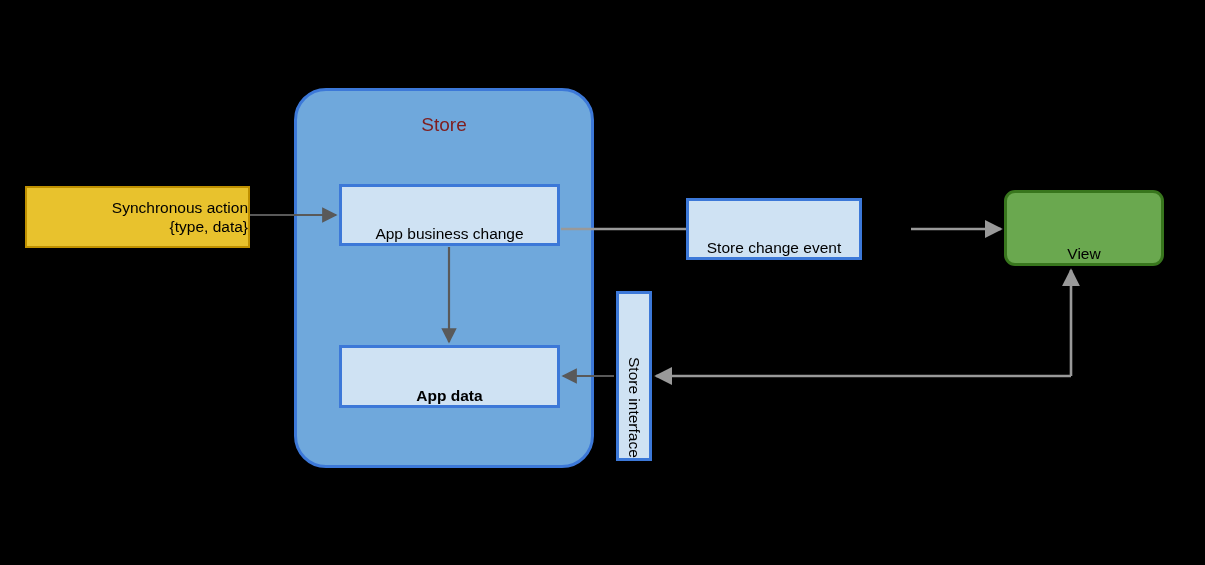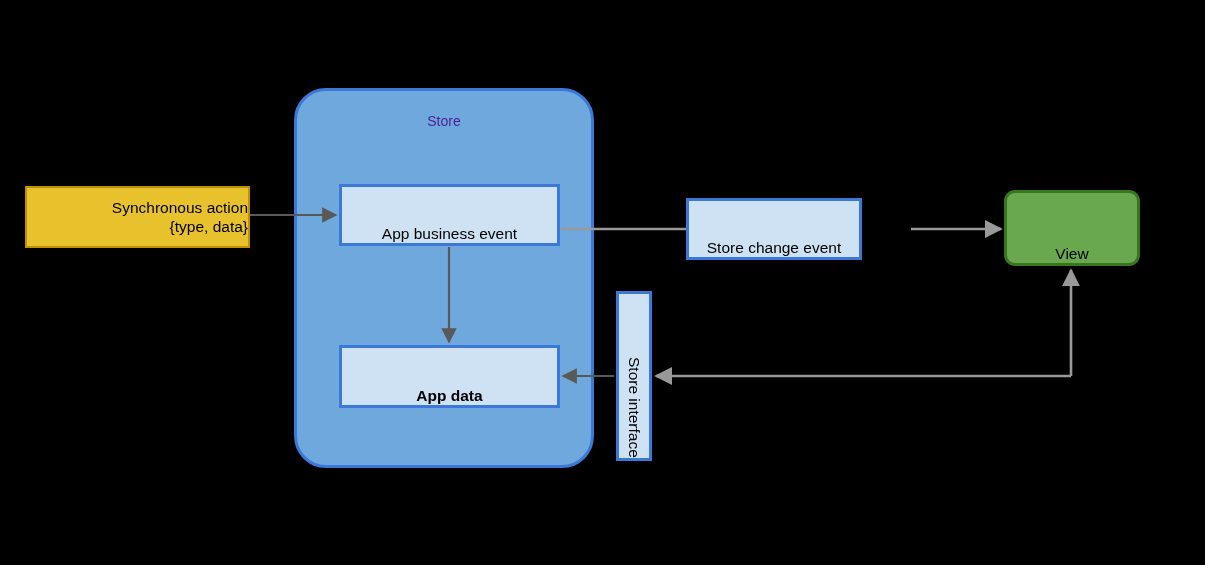--- a/index.html
+++ b/index.html
@@ -32,22 +32,22 @@
     width: 300px;
     height: 380px;
     background: #6fa8dc;
     border: 3px solid #3c78d8;
     border-radius: 32px;
     align-items: flex-start;
     justify-content: center;
   }
   #store-container-label {
     margin-top: 22px;
-    font-size: 14px;
-    color: #4c1d95;
+    font-size: 19px;
+    color: #7f1d1d;
   }
 
   
   #synchronous-action {
     left: 25px;
     top: 186px;
     width: 225px;
     height: 62px;
     background: #e8c22d;
     border: 2px solid #bf9000;
@@ -92,21 +92,21 @@
     writing-mode: vertical-rl;
     text-orientation: mixed;
     font-size: 15.5px;
     white-space: nowrap;
   }
 
   
   #view-node {
     left: 1004px;
     top: 190px;
-    width: 136px;
+    width: 160px;
     height: 76px;
     background: #6aa84f;
     border: 3px solid #38761d;
     border-radius: 11px;
     color: #000000;
     font-size: 15.5px;
   }
 
   
   #connectors {
@@ -126,21 +126,21 @@
   <div class="node" id="store-container">
     <span id="store-container-label">Store</span>
   </div>
 
   <div class="node" id="synchronous-action">
     <span>Synchronous action</span>
     <span>{type, data}</span>
   </div>
 
   <div class="node lightblue" id="app-business-logic">
-    <span>App business event</span>
+    <span>App business change</span>
   </div>
 
   <div class="node lightblue" id="app-data">
     <span>App data</span>
   </div>
 
   <div class="node lightblue" id="store-change-event">
     <span>Store change event</span>
   </div>
 

